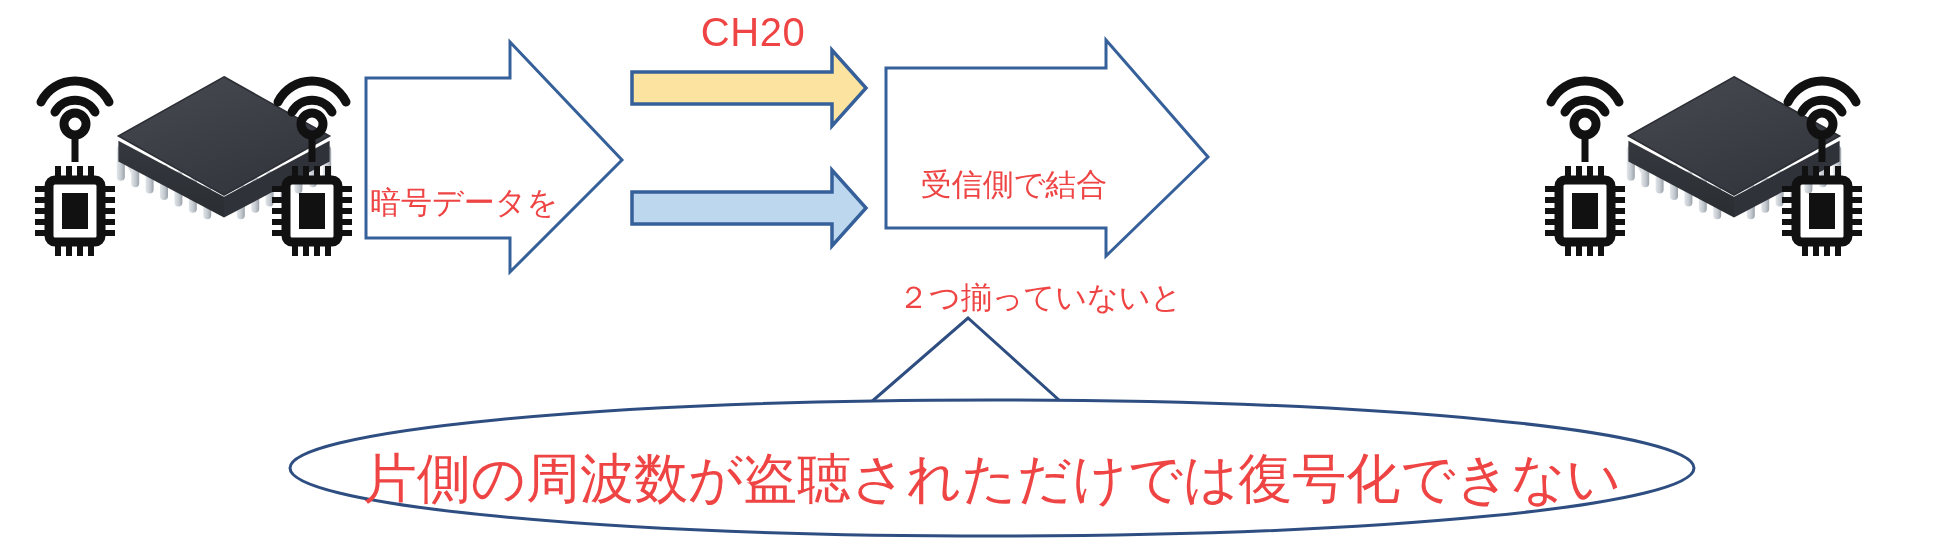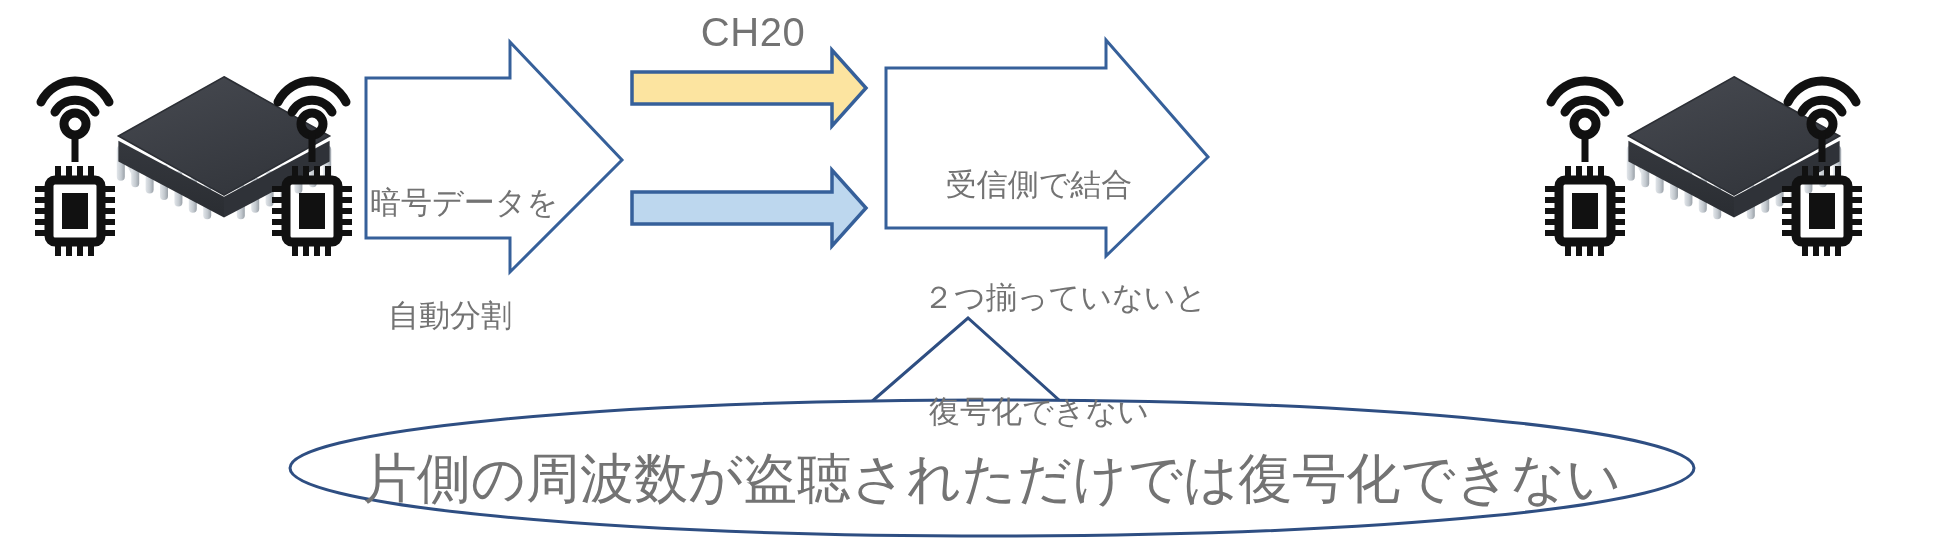--- a/index.html
+++ b/index.html
@@ -19,21 +19,21 @@
   }
   .layer {
     position: absolute;
     left: 0;
     top: 0;
     width: 1950px;
     height: 543px;
   }
   .txt {
     position: absolute;
-    color: #737373;
+    color: #ef4444;
     white-space: pre;
     line-height: 1.22;
     text-align: center;
   }
   .ch-label {
     font-size: 40px;
     letter-spacing: 0.5px;
     font-weight: 400;
   }
   .arrow-body-text {
@@ -176,27 +176,25 @@
       <path d="M 862 410 L 968 318 L 1070 410 Z" fill="#ffffff" stroke="#2E4E82" stroke-width="3"></path>
 
       <ellipse cx="992" cy="468" rx="702" ry="68" fill="#ffffff" stroke="#2E4E82" stroke-width="3"></ellipse>
 
       <path d="M 864 409 L 1068 409" stroke="#ffffff" stroke-width="5"></path>
     </g>
   </svg>
 
   <div class="txt arrow-body-text" style="left:370px; top:108px; width:160px;">
     <div>暗号データを</div>
-    <div>自動分割</div>
   </div>
 
   <div class="txt ch-label" style="left:648px; top:8px; width:210px;">CH20</div>
 
 
-  <div class="txt arrow-body-text" style="left:898px; top:90px; width:232px;margin-left:25px;">
+  <div class="txt arrow-body-text" style="left:898px; top:90px; width:232px;">
     <div>受信側で結合</div>
     <div>２つ揃っていないと</div>
-    <div>復号化できない</div>
   </div>
 
   <div class="txt ellipse-text" style="left:292px; top:446px; width:1400px;">片側の周波数が盗聴されただけでは復号化できない</div>
 
 </div>
 
 </body></html>

